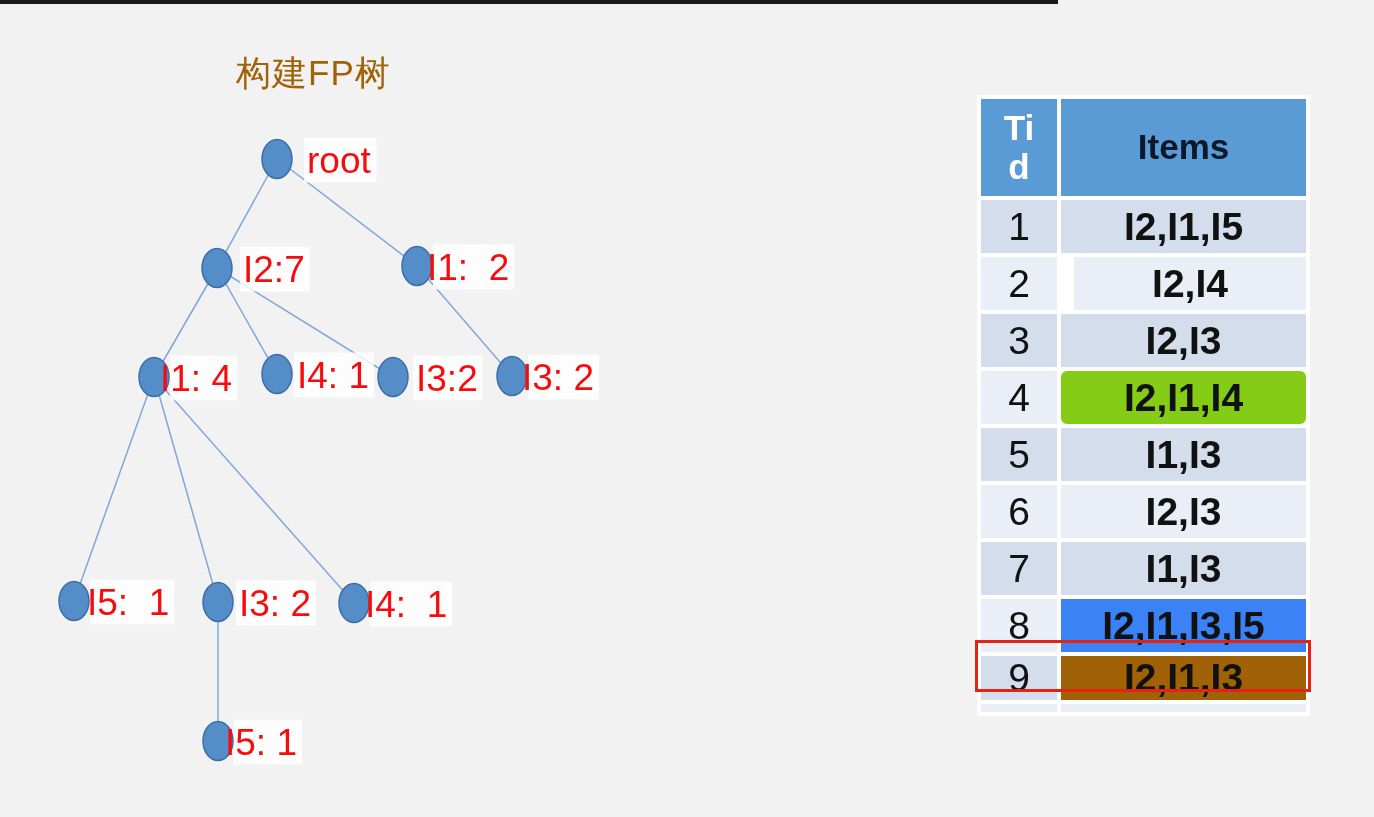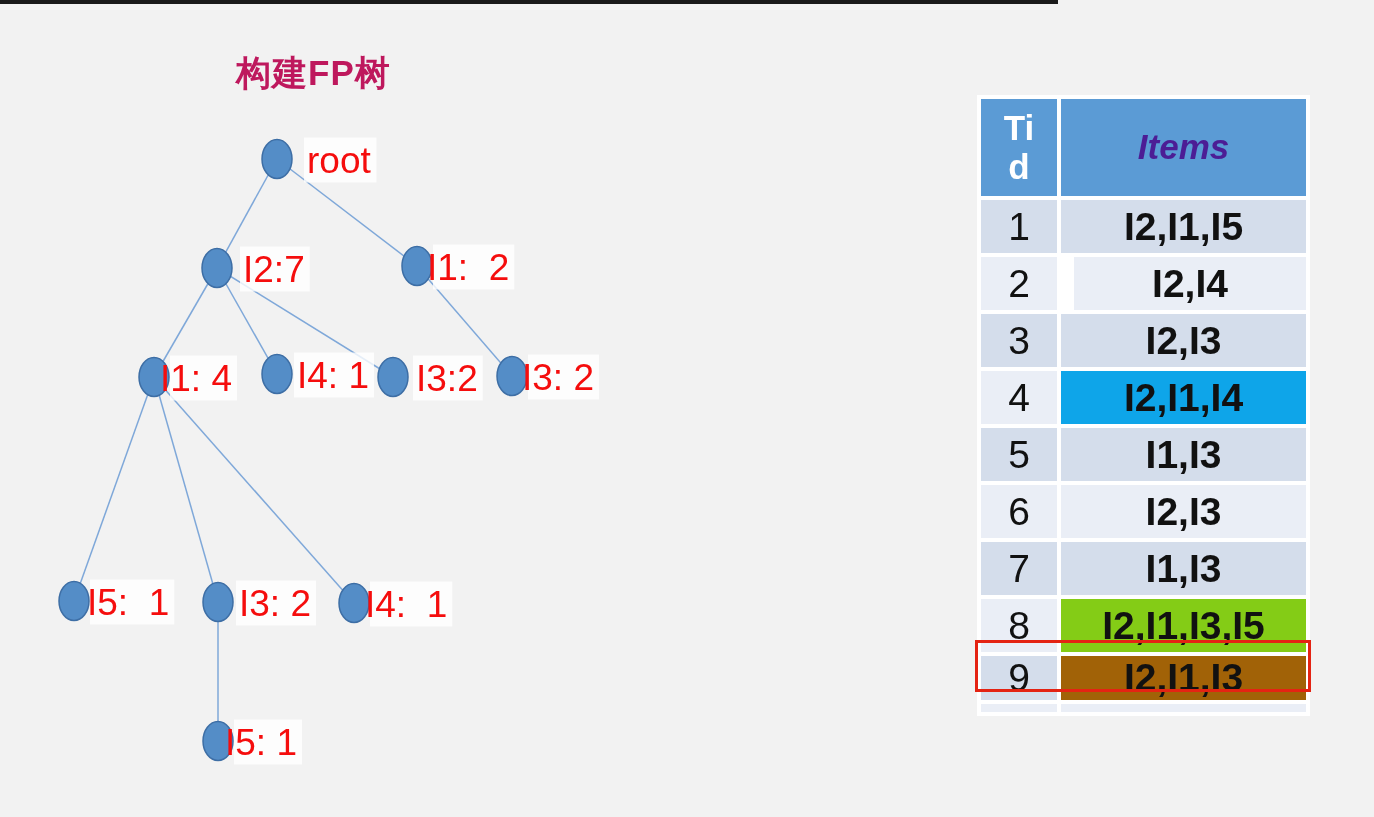--- a/index.html
+++ b/index.html
@@ -5,21 +5,21 @@
   html,body{margin:0;padding:0;}
   body{
     width:1374px;height:817px;overflow:hidden;
     font-family:"Liberation Sans",sans-serif;
     background:#f2f2f2;position:relative;
   }
   #stage{position:absolute;inset:0;width:1374px;height:817px;background:#f2f2f2;}
   #top-bar{position:absolute;left:0;top:0;width:1058px;height:4px;background:#1a1a1a;}
   #slide-title{
     position:absolute;left:236px;top:50px;
-    font-size:35px;font-weight:700;color:#be185d;letter-spacing:1px;
+    font-size:35px;font-weight:400;color:#a16207;letter-spacing:1px;
     white-space:pre;
   }
   #tree-svg{position:absolute;left:0;top:0;width:1374px;height:817px;}
   #tree-svg text{
     font-family:"Liberation Sans",sans-serif;
     font-size:37px;
     white-space:pre;
   }
   
   #table-wrap{
@@ -98,54 +98,54 @@
       <text x="239" y="603" fill="#f50d0d" dominant-baseline="central" xml:space="preserve">I3: 2</text>
       <rect x="370" y="581.5" width="82.28125" height="45" fill="#ffffff" fill-opacity="0.8"></rect>
       <text x="365" y="604" fill="#f50d0d" dominant-baseline="central" xml:space="preserve">I4:  1</text>
       <rect x="234" y="719.5" width="68" height="45" fill="#ffffff" fill-opacity="0.8"></rect>
       <text x="225" y="742" fill="#f50d0d" dominant-baseline="central" xml:space="preserve">I5: 1</text>
     </svg>
 
   <div id="table-wrap">
     <div class="t-row t-head">
       <div class="t-cell tid-head" style="background: rgb(91, 155, 213); color: rgb(255, 255, 255);">Tid</div>
-      <div class="t-cell" style="background: rgb(91, 155, 213); color: #4c1d95; font-style: italic;">Items</div>
+      <div class="t-cell" style="background: rgb(91, 155, 213); color: #0f172a;">Items</div>
     </div>
     <div id="t-body" style="display:flex;flex-direction:column;gap:4px;">
         <div class="t-row t-body-row">
           <div class="t-cell tid-cell" style="background: rgb(212, 221, 235);">1</div>
           <div class="t-cell items-cell" style="background: rgb(212, 221, 235);">I2,I1,I5</div>
         </div>
         <div class="t-row t-body-row">
           <div class="t-cell tid-cell" style="background: rgb(234, 238, 246);">2</div>
           <div class="t-cell items-cell" style="background: rgb(234, 238, 246); margin-left: 13px;">I2,I4</div>
         </div>
         <div class="t-row t-body-row">
           <div class="t-cell tid-cell" style="background: rgb(212, 221, 235);">3</div>
           <div class="t-cell items-cell" style="background: rgb(212, 221, 235);">I2,I3</div>
         </div>
         <div class="t-row t-body-row">
           <div class="t-cell tid-cell" style="background: rgb(234, 238, 246);">4</div>
-          <div class="t-cell items-cell" style="background: #0ea5e9;">I2,I1,I4</div>
+          <div class="t-cell items-cell" style="background: #84cc16; border-radius: 6px;">I2,I1,I4</div>
         </div>
         <div class="t-row t-body-row">
           <div class="t-cell tid-cell" style="background: rgb(212, 221, 235);">5</div>
           <div class="t-cell items-cell" style="background: rgb(212, 221, 235);">I1,I3</div>
         </div>
         <div class="t-row t-body-row">
           <div class="t-cell tid-cell" style="background: rgb(234, 238, 246);">6</div>
           <div class="t-cell items-cell" style="background: rgb(234, 238, 246);">I2,I3</div>
         </div>
         <div class="t-row t-body-row">
           <div class="t-cell tid-cell" style="background: rgb(212, 221, 235);">7</div>
           <div class="t-cell items-cell" style="background: rgb(212, 221, 235);">I1,I3</div>
         </div>
         <div class="t-row t-body-row">
           <div class="t-cell tid-cell" style="background: rgb(234, 238, 246);">8</div>
-          <div class="t-cell items-cell" style="background: #84cc16;">I2,I1,I3,I5</div>
+          <div class="t-cell items-cell" style="background: #3b82f6;">I2,I1,I3,I5</div>
         </div>
         <div class="t-row t-body-row short">
           <div class="t-cell tid-cell" style="background: rgb(212, 221, 235);">9</div>
           <div class="t-cell items-cell" style="background: #a16207;">I2,I1,I3</div>
         </div>
       </div>
     <div class="t-partial">
       <div style="background: rgb(234, 238, 246);"></div>
       <div style="background: rgb(234, 238, 246);"></div>
     </div>

